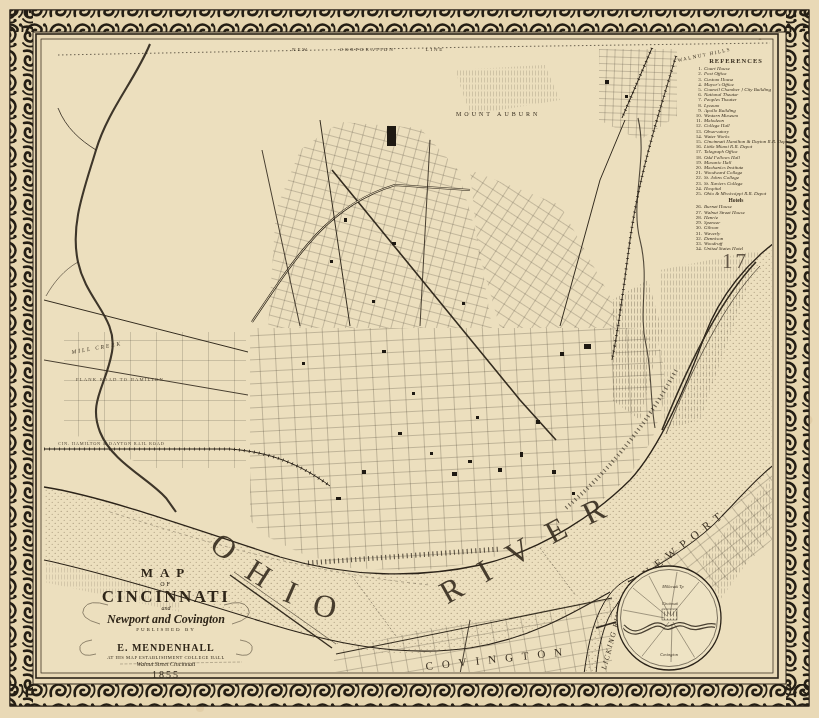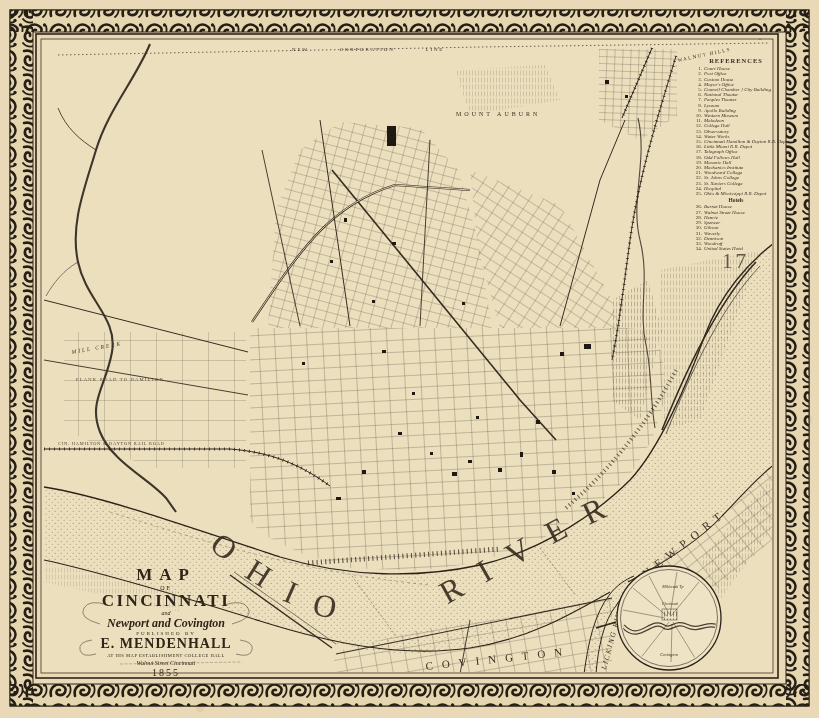--- a/index.html
+++ b/index.html
@@ -10,27 +10,27 @@
   
   #refs{left:694px;top:58px;width:84px;line-height:5.2px;color:#3a3021;}
   #refs .ref-title{font-size:6.5px;font-weight:bold;letter-spacing:1px;text-align:center;margin-bottom:3px;}
   .ref-row{display:flex;font-size:5px;font-style:italic;}
   .ref-row .ref-n{width:8px;text-align:right;margin-right:2px;font-style:normal;flex:none;}
   .ref-row .ref-t{flex:1;white-space:nowrap;overflow:visible;}
   .ref-sub{font-size:5.5px;font-weight:bold;text-align:center;margin:2px 0 1px 0;}
   
   #cartouche{left:72px;top:566px;width:188px;text-align:center;color:#2e2518;}
   #cartouche div{line-height:1.04;}
-  .c-map{font-size:17px;font-weight:bold;letter-spacing:7px;}
+  .c-map{font-size:13px;font-weight:bold;letter-spacing:7px;}
   .c-of{font-size:6px;letter-spacing:2px;margin-top:1px;}
   .c-city{font-size:17px;font-weight:bold;letter-spacing:2.5px;margin-top:1px;}
   .c-and{font-size:6px;font-style:italic;}
   .c-sub{font-size:12px;font-weight:bold;font-style:italic;margin-top:1px;}
   .c-pub{font-size:5px;letter-spacing:2px;margin-top:2px;}
-  .c-name{font-size:14px;font-weight:bold;letter-spacing:1px;margin-top:1px;}
+  .c-name{font-size:10px;font-weight:bold;letter-spacing:1px;margin-top:11px;}
   .c-addr1{font-size:4.6px;letter-spacing:.5px;margin-top:2px;}
   .c-addr2{font-size:6px;font-style:italic;margin-top:1px;}
   .c-year{font-size:10px;letter-spacing:2px;margin-top:2px;}
 </style>
 </head>
 <body>
 
 <div id="page">
 
 <svg width="819" height="718" viewBox="0 0 819 718">

